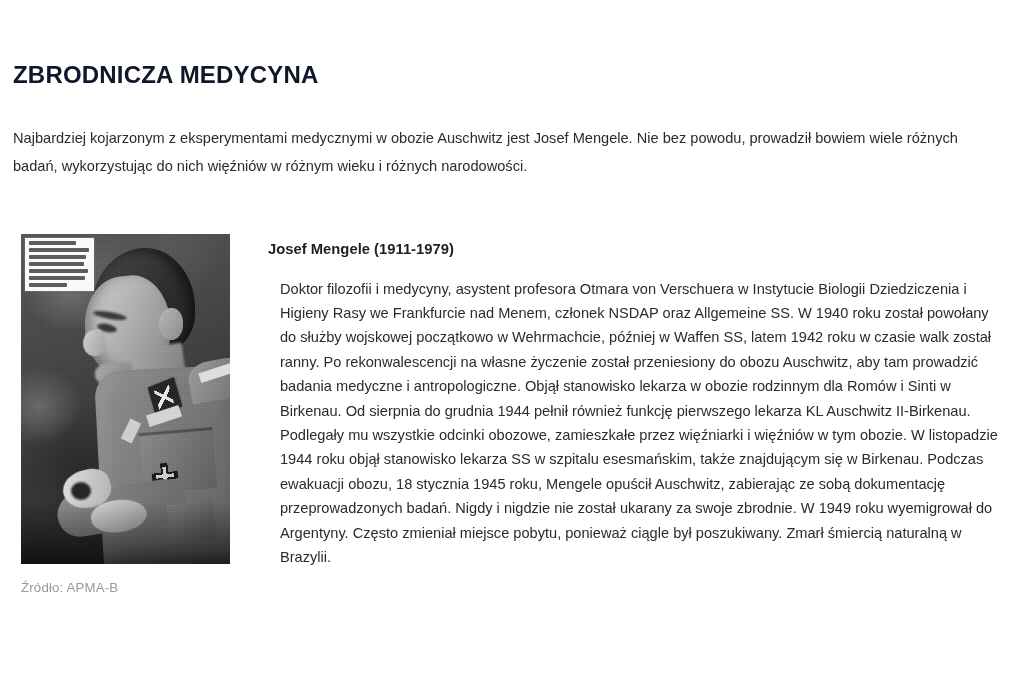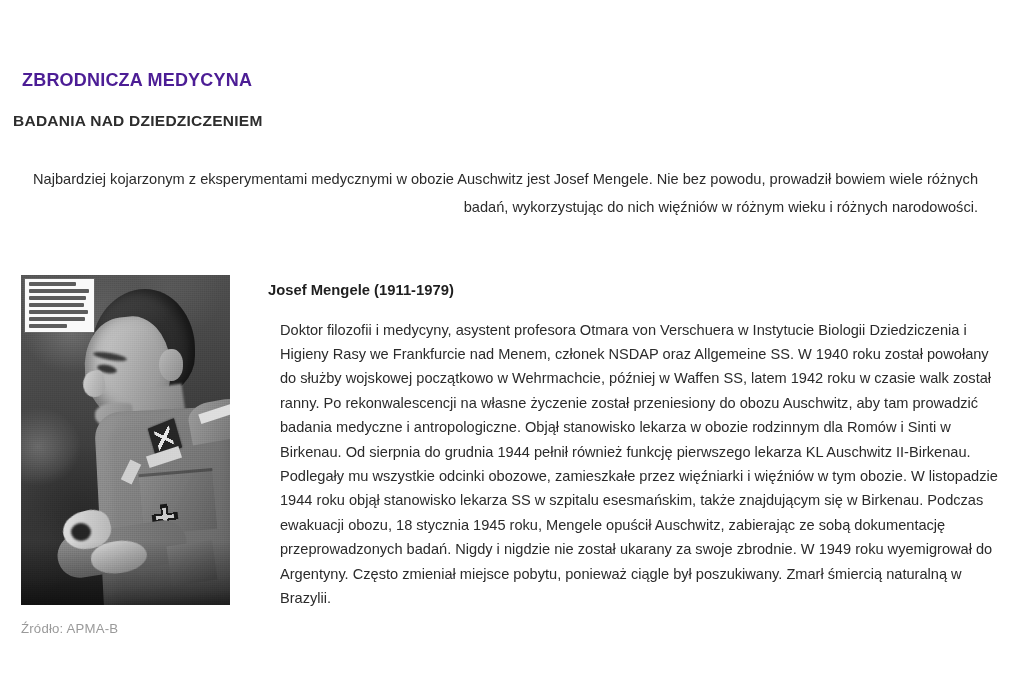--- a/index.html
+++ b/index.html
@@ -21,48 +21,47 @@
     position: relative;
     width: 1024px;
     height: 678px;
     background: #ffffff;
     box-sizing: border-box;
     padding: 0 13px;
   }
 
   
   .page-title {
-    margin: 9px;
+    margin: 0;
     padding-top: 61px;
-    font-size: 18px;
+    font-size: 24px;
     font-weight: 700;
     letter-spacing: 0.2px;
     line-height: 1.15;
-    color: #4c1d95;
+    color: #0f172a;
   }
   .page-subtitle {
     margin: 0;
     padding-top: 12px;
     font-size: 15.5px;
     font-weight: 700;
     letter-spacing: 0.25px;
     line-height: 1.15;
     color: #2d2d2d;
   }
 
   
   .intro {
     margin: 0;
     padding-top: 35px;
     width: 965px;
     font-size: 14.6px;
     font-weight: 400;
     line-height: 28px;
     color: #2b2b2b;
-    text-align: right;
   }
 
   
   .content-row {
     position: relative;
     margin-top: 46px;
     display: flex;
     align-items: flex-start;
   }
 
@@ -369,21 +368,20 @@
     color: #2b2b2b;
     text-align: left;
   }
 </style>
 </head>
 <body>
 
 <div class="page">
 
   <h1 class="page-title">ZBRODNICZA MEDYCYNA</h1>
-  <h2 class="page-subtitle">BADANIA NAD DZIEDZICZENIEM</h2>
 
   <p class="intro">Najbardziej kojarzonym z eksperymentami medycznymi w obozie Auschwitz jest Josef Mengele. Nie bez powodu, prowadził bowiem wiele różnych badań, wykorzystując do nich więźniów w różnym wieku i różnych narodowości.</p>
 
   <div class="content-row">
 
     <figure class="photo-figure">
       <div class="photo">
         <div class="bg"></div>
         <div class="hair"></div>
         <div class="face"></div>

